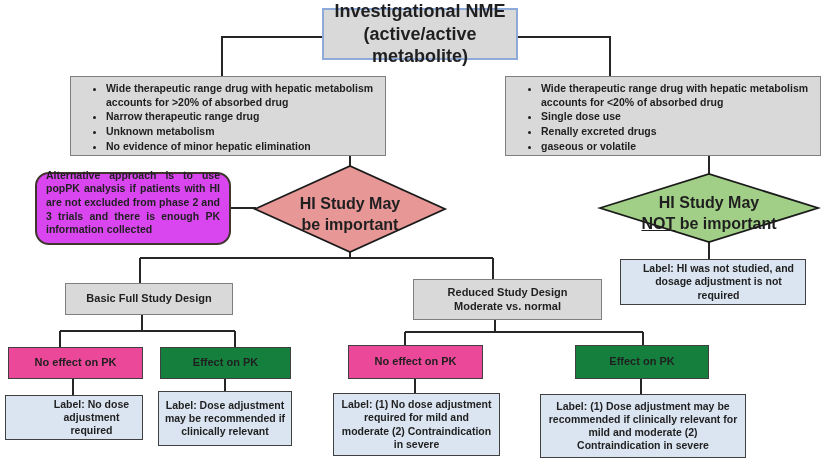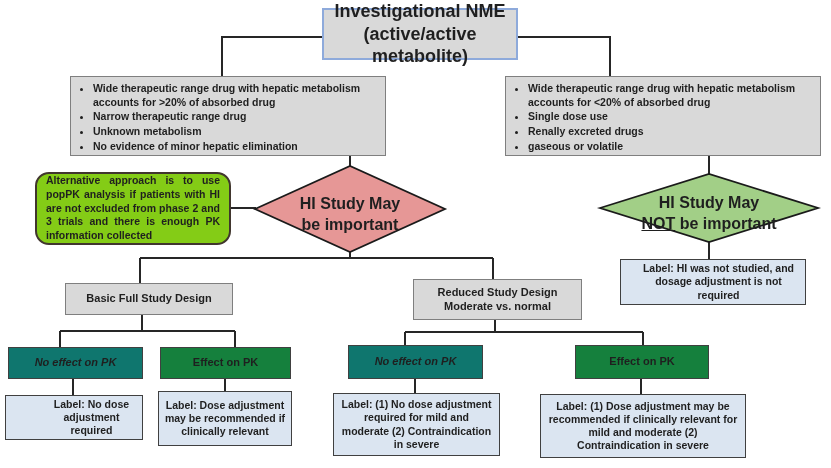--- a/index.html
+++ b/index.html
@@ -9,41 +9,41 @@
   }
   svg.wires{position:absolute;left:0;top:0;width:831px;height:468px;}
   .node{
     position:absolute;box-sizing:border-box;display:flex;align-items:center;justify-content:center;
     text-align:center;line-height:1.25;
   }
   .gray{background:#d9d9d9;border:1.5px solid #7f7f7f;}
   .top{border:2px solid #8eaadb;font-size:18px;}
   .bullets{align-items:flex-start;justify-content:flex-start;text-align:left;font-size:10.5px;}
   .bullets ul{margin:5px 0 0 0;padding:0 6px 0 22px;list-style:disc;}
-  .bullets li{margin:0 0 1px 0;line-height:1.3;}
+  .bullets li{margin:0 0 1px 13px;line-height:1.3;}
   .peach{
-    background:#84cc16;border:2px solid #41362e;border-radius:14px;
-    font-size:10.5px;text-align:justify;padding:6px 9px;line-height:1.3;align-items:center;
+    background:#d946ef;border:2px solid #41362e;border-radius:14px;
+    font-size:10.5px;text-align:justify;padding:6px 9px;line-height:1.3;align-items:flex-end;
   }
-  .pink{background:#0f766e;border:1.5px solid #404040;font-size:11px;font-style:italic;}
+  .pink{background:#ec4899;border:1.5px solid #404040;font-size:11px;}
   .greenbox{background:#15803d;border:1.5px solid #404040;font-size:11px;}
   .blue{background:#dbe5f1;border:1.5px solid #404040;font-size:10.5px;padding:3px 5px;}
   .dtext{position:absolute;text-align:center;font-size:16px;line-height:1.3;}
   .u{text-decoration:underline;}
   .title2{font-size:11px;}
   
   #top-box{left:322px;top:8px;width:196px;height:52px;}
   #left-criteria{left:70px;top:76px;width:316px;height:80px;}
   #right-criteria{left:505px;top:76px;width:316px;height:80px;}
   #alt-note{left:35px;top:172px;width:196px;height:73px;}
   #red-d-text{left:280px;top:194px;width:140px;}
   #green-d-text{left:629px;top:193px;width:160px;}
   #label-not-studied{left:620px;top:259px;width:186px;height:46px;padding-left:16px;}
   #basic-design{left:65px;top:283px;width:168px;height:32px;font-size:11px;text-align:center;}
-  #reduced-design{left:413px;top:279px;width:169px;height:41px;}
+  #reduced-design{left:413px;top:279px;width:189px;height:41px;}
   #pink1{left:8px;top:347px;width:135px;height:32px;}
   #green1{left:160px;top:347px;width:131px;height:32px;}
   #pink2{left:348px;top:345px;width:135px;height:34px;}
   #green2{left:575px;top:345px;width:134px;height:34px;}
   #blue1{left:5px;top:395px;width:138px;height:45px;padding-left:40px;}
   #blue2{left:158px;top:391px;width:134px;height:55px;}
   #blue3{left:333px;top:393px;width:167px;height:63px;}
   #blue4{left:540px;top:394px;width:206px;height:64px;}
 </style>
 </head>

